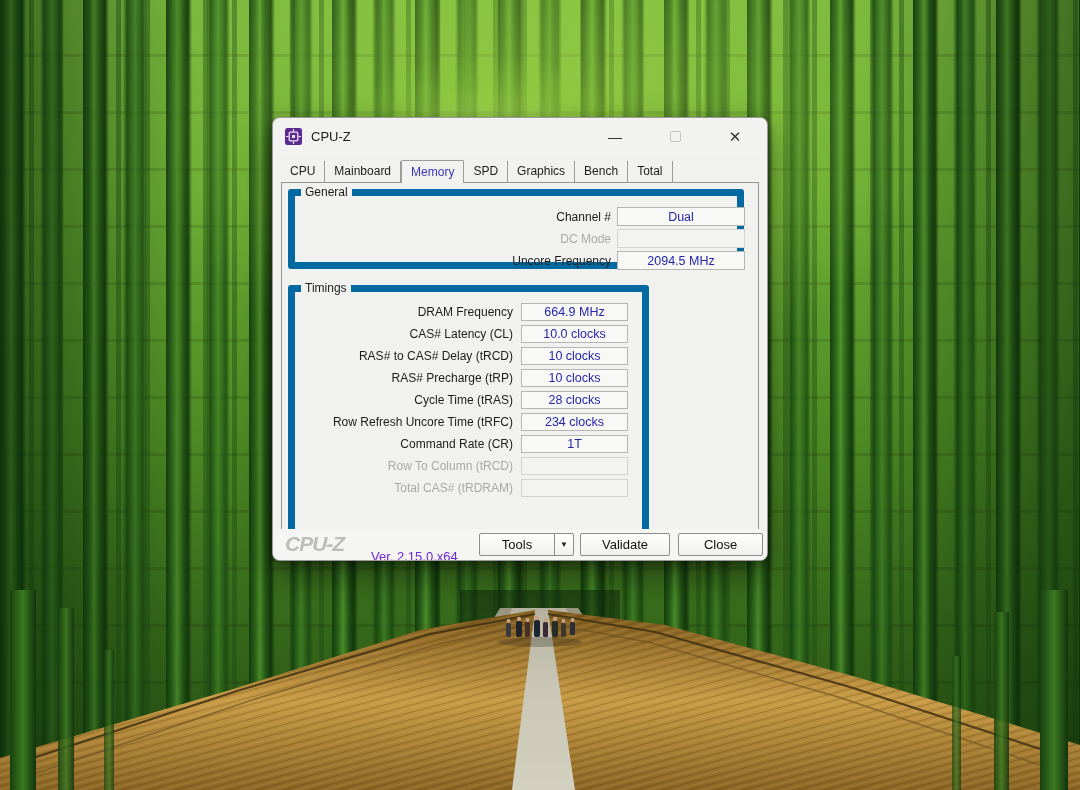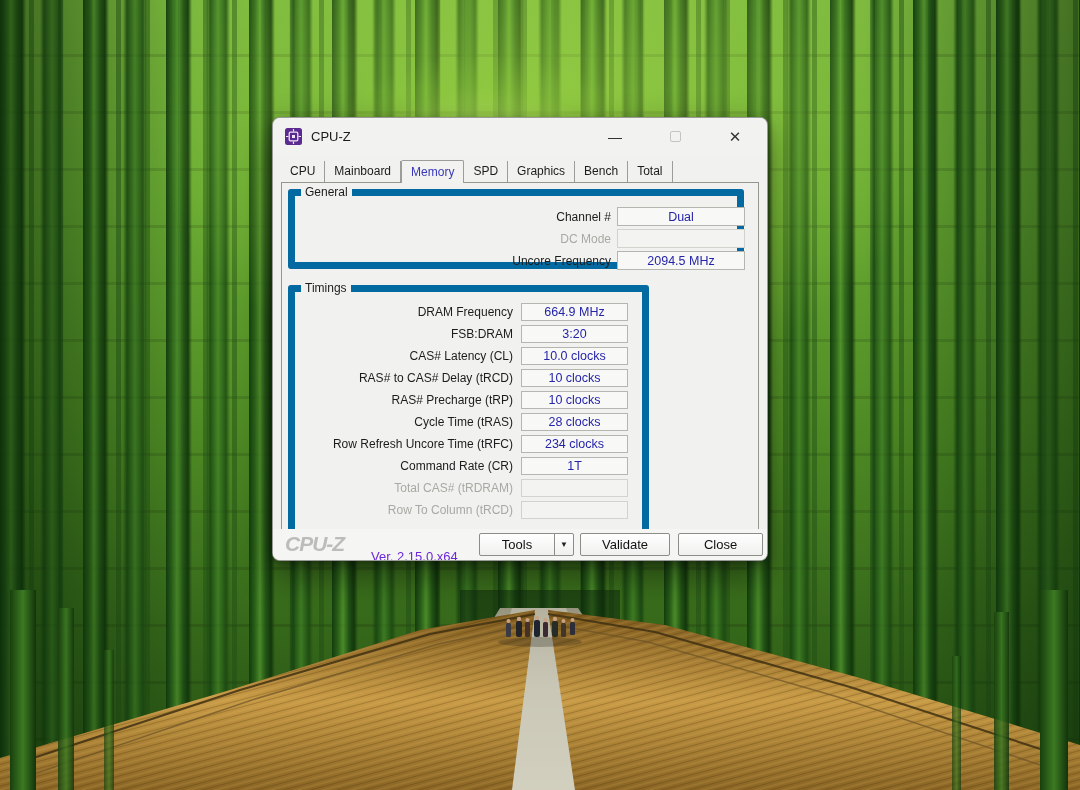--- a/index.html
+++ b/index.html
@@ -213,24 +213,20 @@
     </fieldset>
 
     <fieldset class="group group-timings">
       <legend>Timings</legend>
       <div class="rows t-rows" id="timings-rows">
           <div class="row">
             <span class="lbl">DRAM Frequency</span>
             <span class="field">664.9 MHz</span>
           </div>
           <div class="row">
-            <span class="lbl">FSB:DRAM</span>
-            <span class="field">3:20</span>
-          </div>
-          <div class="row">
             <span class="lbl">CAS# Latency (CL)</span>
             <span class="field">10.0 clocks</span>
           </div>
           <div class="row">
             <span class="lbl">RAS# to CAS# Delay (tRCD)</span>
             <span class="field">10 clocks</span>
           </div>
           <div class="row">
             <span class="lbl">RAS# Precharge (tRP)</span>
             <span class="field">10 clocks</span>
@@ -241,25 +237,25 @@
           </div>
           <div class="row">
             <span class="lbl">Row Refresh Uncore Time (tRFC)</span>
             <span class="field">234 clocks</span>
           </div>
           <div class="row">
             <span class="lbl">Command Rate (CR)</span>
             <span class="field">1T</span>
           </div>
           <div class="row disabled">
+            <span class="lbl">Row To Column (tRCD)</span>
+            <span class="field"></span>
+          </div>
+          <div class="row disabled">
             <span class="lbl">Total CAS# (tRDRAM)</span>
-            <span class="field"></span>
-          </div>
-          <div class="row disabled">
-            <span class="lbl">Row To Column (tRCD)</span>
             <span class="field"></span>
           </div>
         </div>
     </fieldset>
   </div>
 
   <div class="footer">
     <span class="logo">CPU-Z</span>
     <span class="version">Ver. 2.15.0.x64</span>
     <button class="btn btn-tools">Tools</button>

